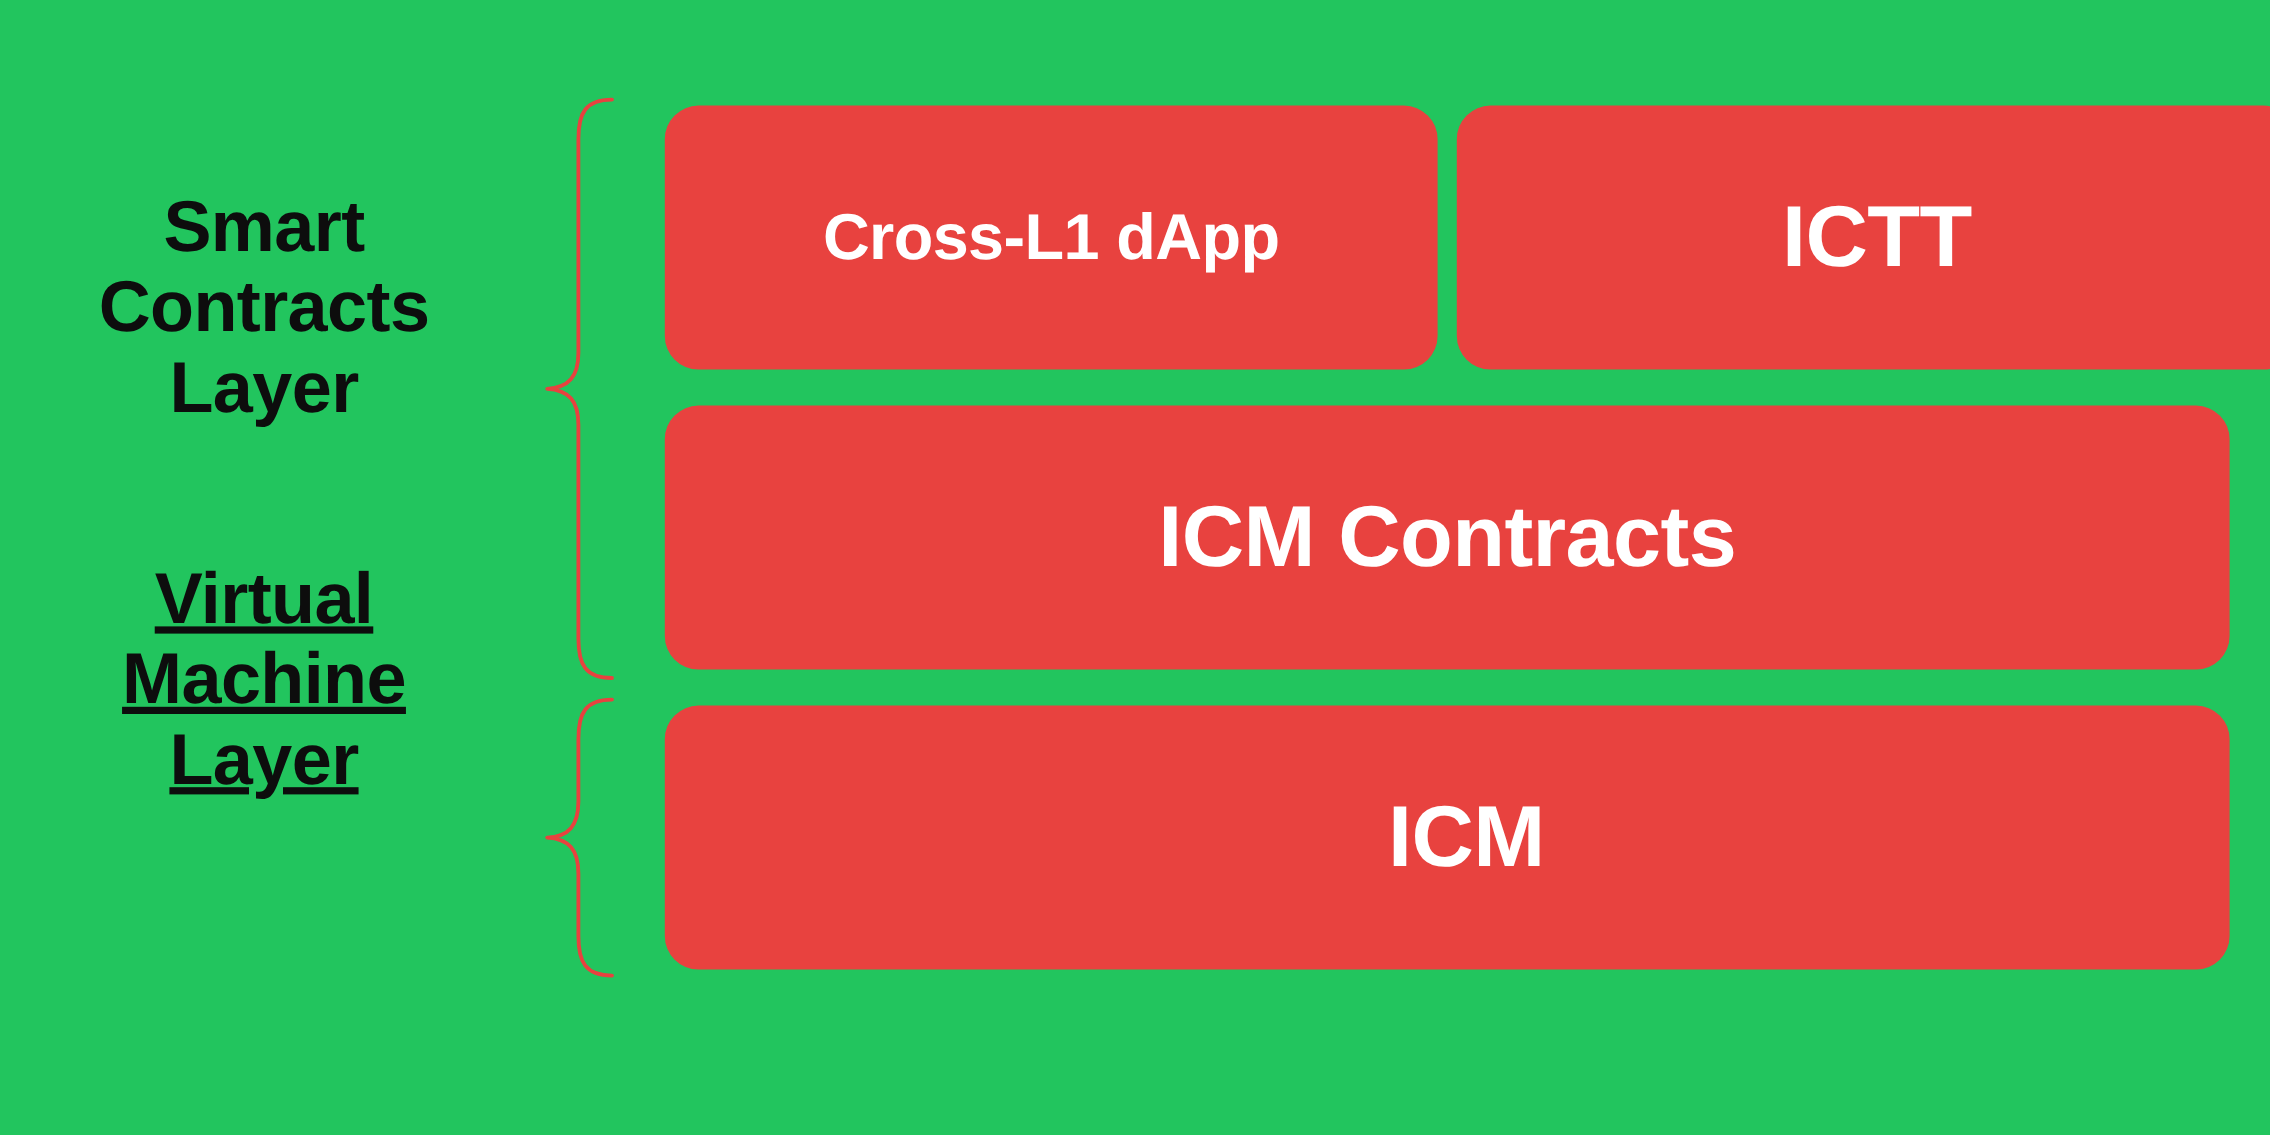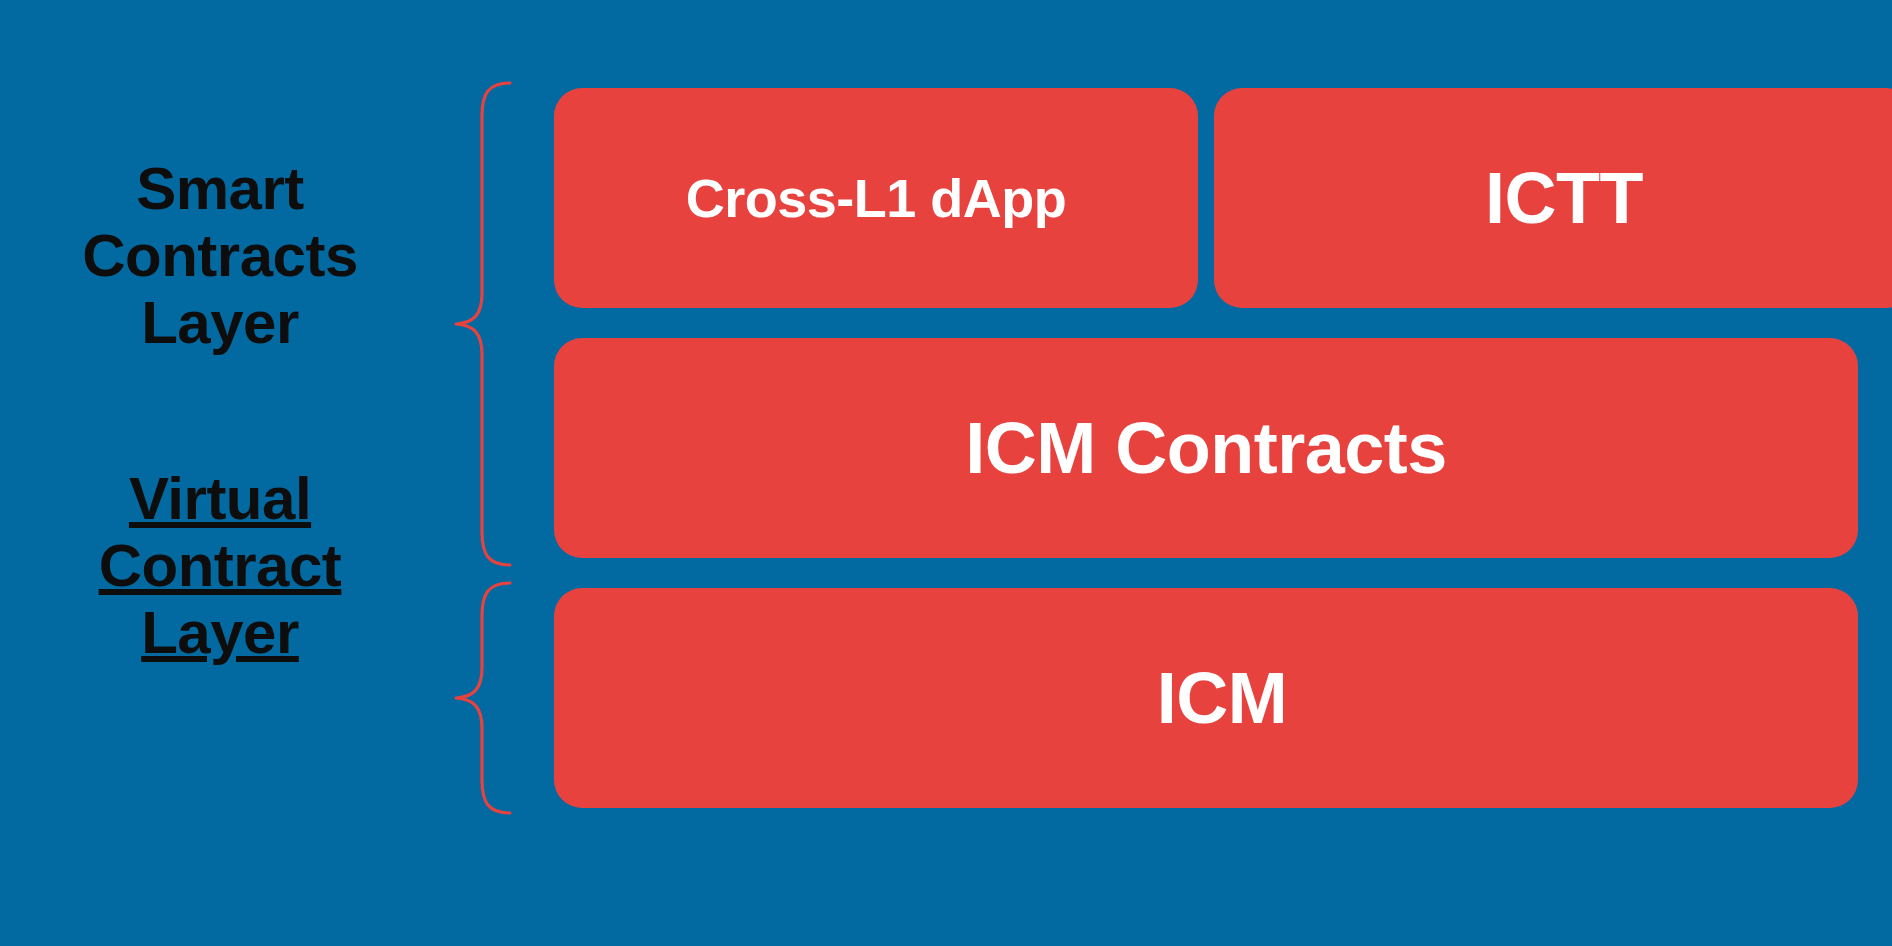--- a/index.html
+++ b/index.html
@@ -10,21 +10,21 @@
   body {
     width: 1892px;
     height: 946px;
     font-family: "Liberation Sans", sans-serif;
     overflow: hidden;
   }
   #diagram {
     position: relative;
     width: 1892px;
     height: 946px;
-    background: #0369a1;
+    background: #22c55e;
   }
 
   
   .layer-label {
     position: absolute;
     text-align: center;
     font-weight: bold;
     color: #0d0d0d;
     font-size: 60px;
     line-height: 1.12;
@@ -123,21 +123,21 @@
                L 34 214
                C 34 234, 26 243, 8 244
                C 26 245, 34 254, 34 274
                L 34 452
                C 34 474, 40 485, 62 485" fill="none" stroke="#e8423f" stroke-width="3.2" stroke-linecap="round" stroke-linejoin="round"></path>
     </svg>
   </div>
 
   <div class="layer-label" id="label-virtual-machine">
     <span class="line">Virtual</span>
-    <span class="line">Contract</span>
+    <span class="line">Machine</span>
     <span class="line">Layer</span>
   </div>
 
   <div class="brace" id="brace-virtual-machine">
     <svg viewBox="0 0 70 236" preserveAspectRatio="none" aria-hidden="true">
       <path d="M 62 3
                C 40 3, 34 14, 34 36
                L 34 88
                C 34 108, 26 117, 8 118
                C 26 119, 34 128, 34 148

